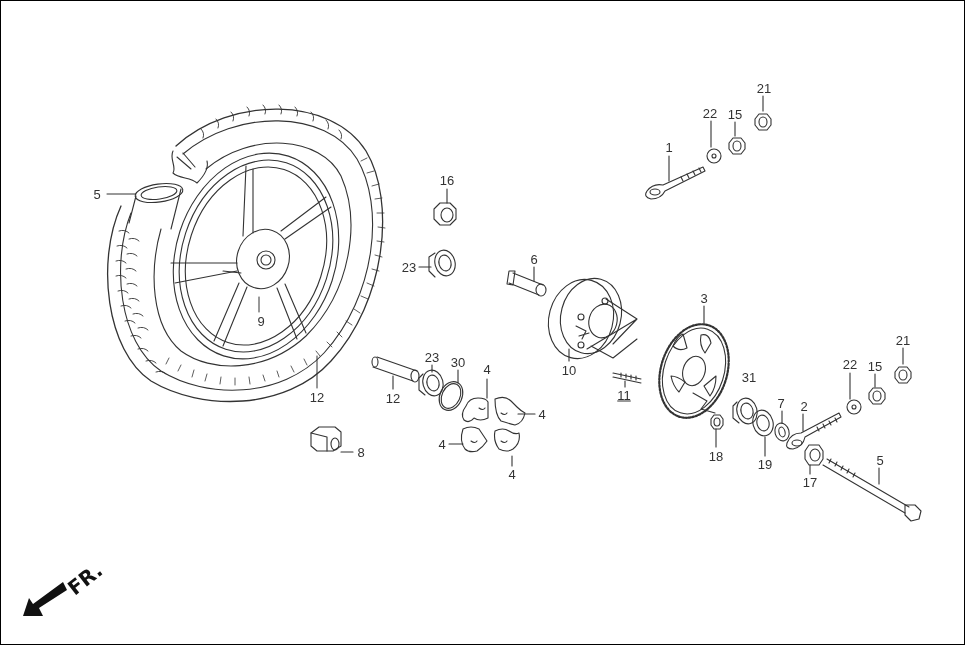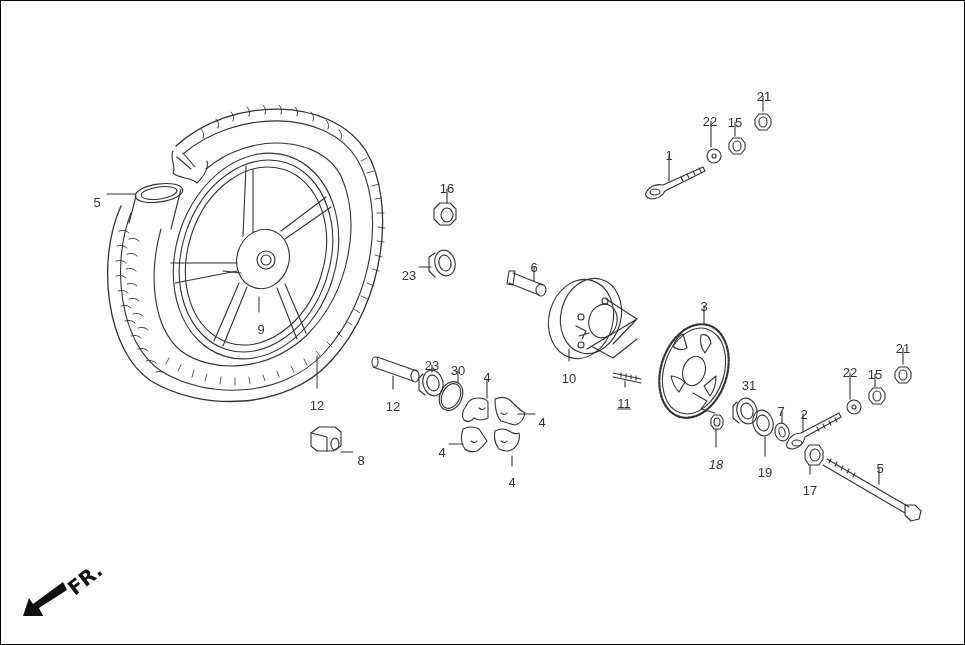--- a/index.html
+++ b/index.html
@@ -6,21 +6,20 @@
   body { width: 965px; height: 645px; overflow: hidden; font-family: "Liberation Sans", sans-serif; }
   .frame {
     position: absolute; left: 0; top: 0; width: 963px; height: 643px;
     border: 1px solid #000; box-sizing: content-box; background: #fff;
   }
   svg.art { position: absolute; left: 0; top: 0; }
   .callout {
     position: absolute; font-size: 13px; color: #333; line-height: 13px;
     font-family: "Liberation Sans", sans-serif; transform: translate(-50%, -50%);
     white-space: nowrap;
-    margin-top: 8px;
   }
   .fr-label {
     position: absolute; left: 60px; top: 560px; font-weight: bold; font-size: 20px;
     color: #111; transform: rotate(-38deg); transform-origin: left top;
     font-family: "DejaVu Sans", sans-serif;
   }
 </style>
 </head>
 <body>
 
@@ -266,21 +265,21 @@
       <div class="callout" style="left: 709px; top: 112px;">22</div>
       <div class="callout" style="left: 734px; top: 113px;">15</div>
       <div class="callout" style="left: 763px; top: 87px;">21</div>
       <div class="callout" style="left: 703px; top: 297px;">3</div>
       <div class="callout" style="left: 748px; top: 376px;">31</div>
       <div class="callout" style="left: 780px; top: 402px;">7</div>
       <div class="callout" style="left: 803px; top: 405px;">2</div>
       <div class="callout" style="left: 849px; top: 363px;">22</div>
       <div class="callout" style="left: 874px; top: 365px;">15</div>
       <div class="callout" style="left: 902px; top: 339px;">21</div>
-      <div class="callout" style="left: 715px; top: 455px; font-style: italic;">18</div>
+      <div class="callout" style="left: 715px; top: 455px;">18</div>
       <div class="callout" style="left: 764px; top: 463px;">19</div>
       <div class="callout" style="left: 809px; top: 481px;">17</div>
       <div class="callout" style="left: 879px; top: 459px;">5</div>
     </div>
 
   <svg style="position:absolute;left:18px;top:575px" width="50" height="45" viewBox="0 0 50 45">
     <path d="M44 6 L48 14 L20 32 L24 40 L4 40 L10 22 L14 28 Z" fill="#111" stroke="none"></path>
   </svg>
   <div class="fr-label" style="left:62px;top:580px">FR.</div>
 </div>

